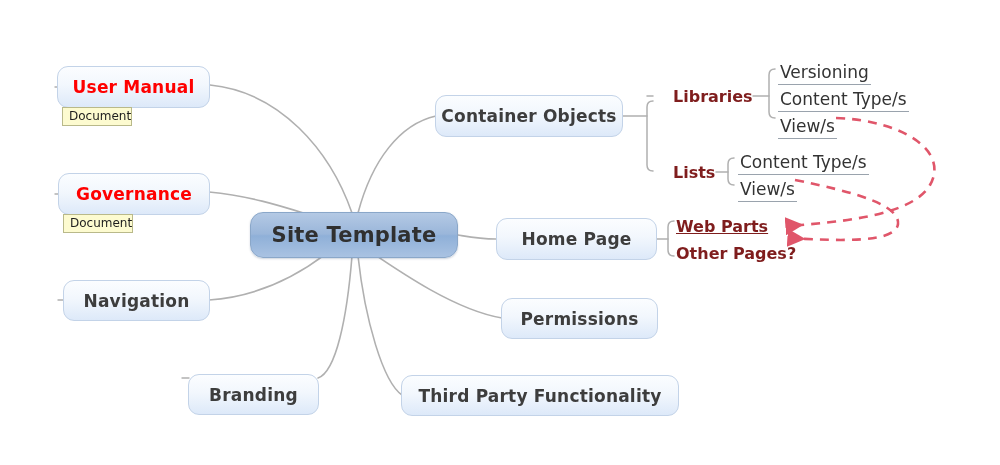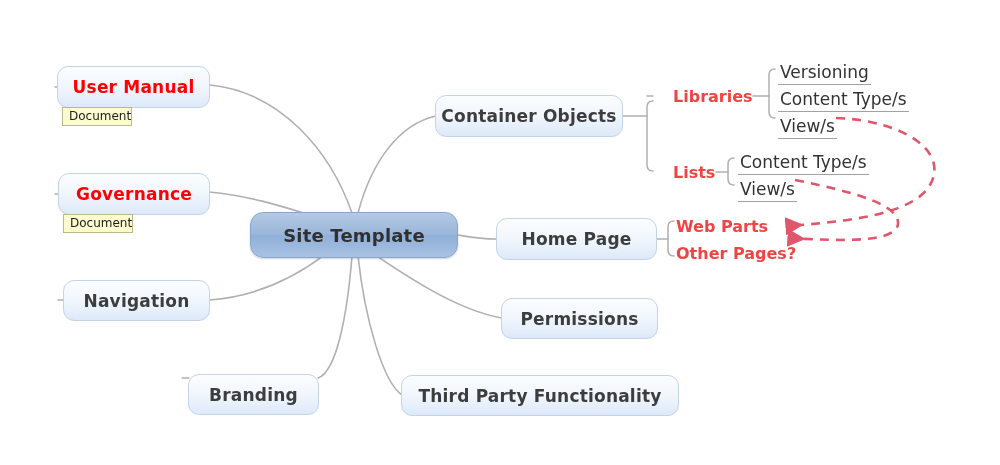--- a/index.html
+++ b/index.html
@@ -37,21 +37,21 @@
     font-size: 17px;
     letter-spacing: .2px;
     white-space: nowrap;
     z-index: 3;
   }
   .node.root {
     border: 1px solid #8aa7c9;
     border-radius: 13px;
     background: linear-gradient(to bottom, #b4c9e4 0%, #9ab6da 48%, #8fb0d8 52%, #a9c2e2 100%);
     color: #303030;
-    font-size: 18px;
+    font-size: 21px;
     box-shadow: 0 1px 2px rgba(90,110,140,.30);
   }
   .node.redlabel { color: #ff0000; align-items: center; }
 
   
   .note {
     position: absolute;
     box-sizing: border-box;
     border: 1px solid #b9b98a;
     background: #fdfbd0;
@@ -60,21 +60,21 @@
     font-weight: normal;
     padding: 1px 0 2px 6px;
     white-space: nowrap;
     z-index: 4;
   }
 
   
   .tnode {
     position: absolute;
     white-space: nowrap;
-    color: #ef4444;
+    color: #7f1d1d;
     z-index: 3;
     line-height: 1.1;
   }
   .tnode.bold   { font-weight: bold;  font-size: 16px; }
   .tnode.plain  { font-weight: normal; font-size: 17px; color: #333; margin-top: 16px; }
   .tnode.ul {
     border-bottom: 1px solid #9aa3ad;
     padding: 0 2px 2px 2px;
   }
 </style>
@@ -200,20 +200,20 @@
     <span>View/s</span>
   </div>
 
   <div class="tnode plain ul" style="left:738px; top:137px;">
     <span>Content Type/s</span>
   </div>
   <div class="tnode plain ul" style="left:738px; top:164px;">
     <span>View/s</span>
   </div>
 
-  <div class="tnode bold" style="left:676px; top:218px;">
+  <div class="tnode bold" style="left:676px; top:218px;text-decoration:underline;">
     <span>Web Parts</span>
   </div>
   <div class="tnode bold" style="left:676px; top:245px;">
     <span>Other Pages?</span>
   </div>
 
 </div>
 
 </body></html>

